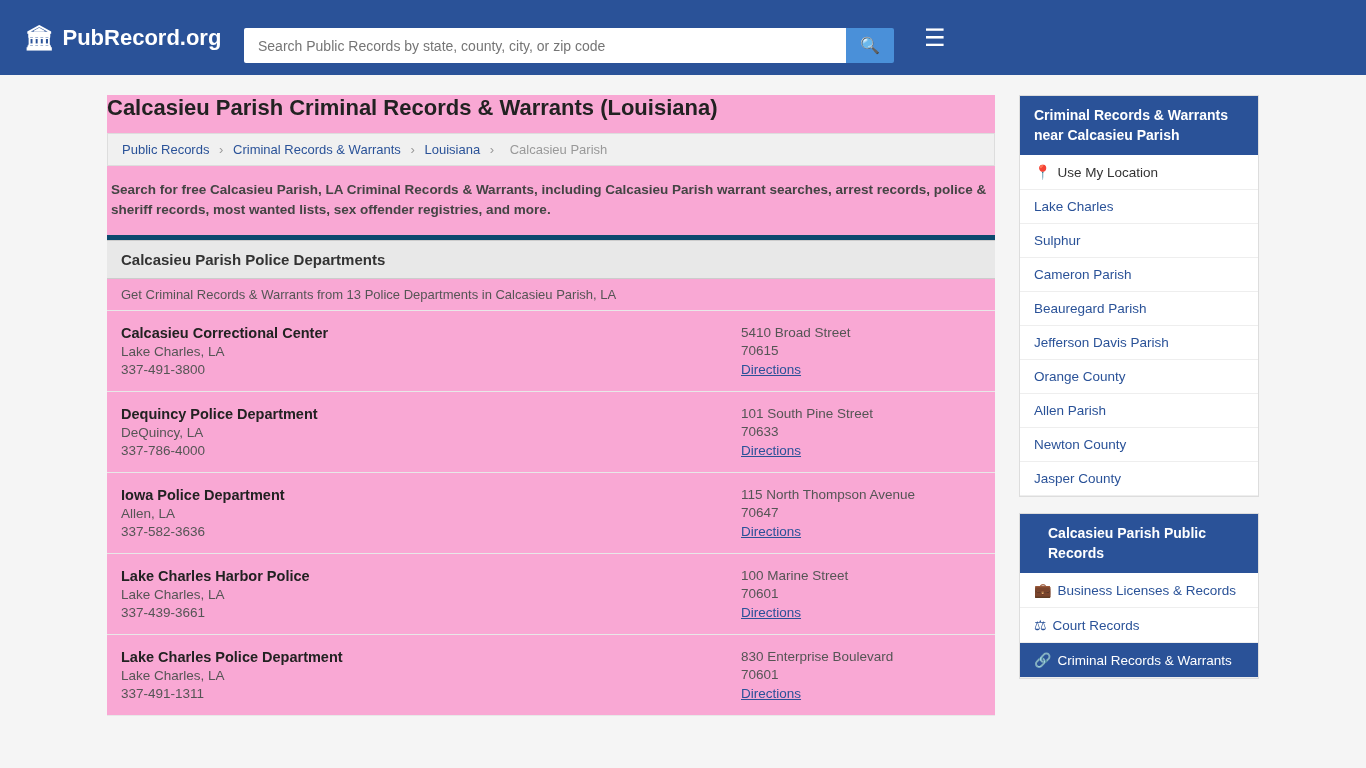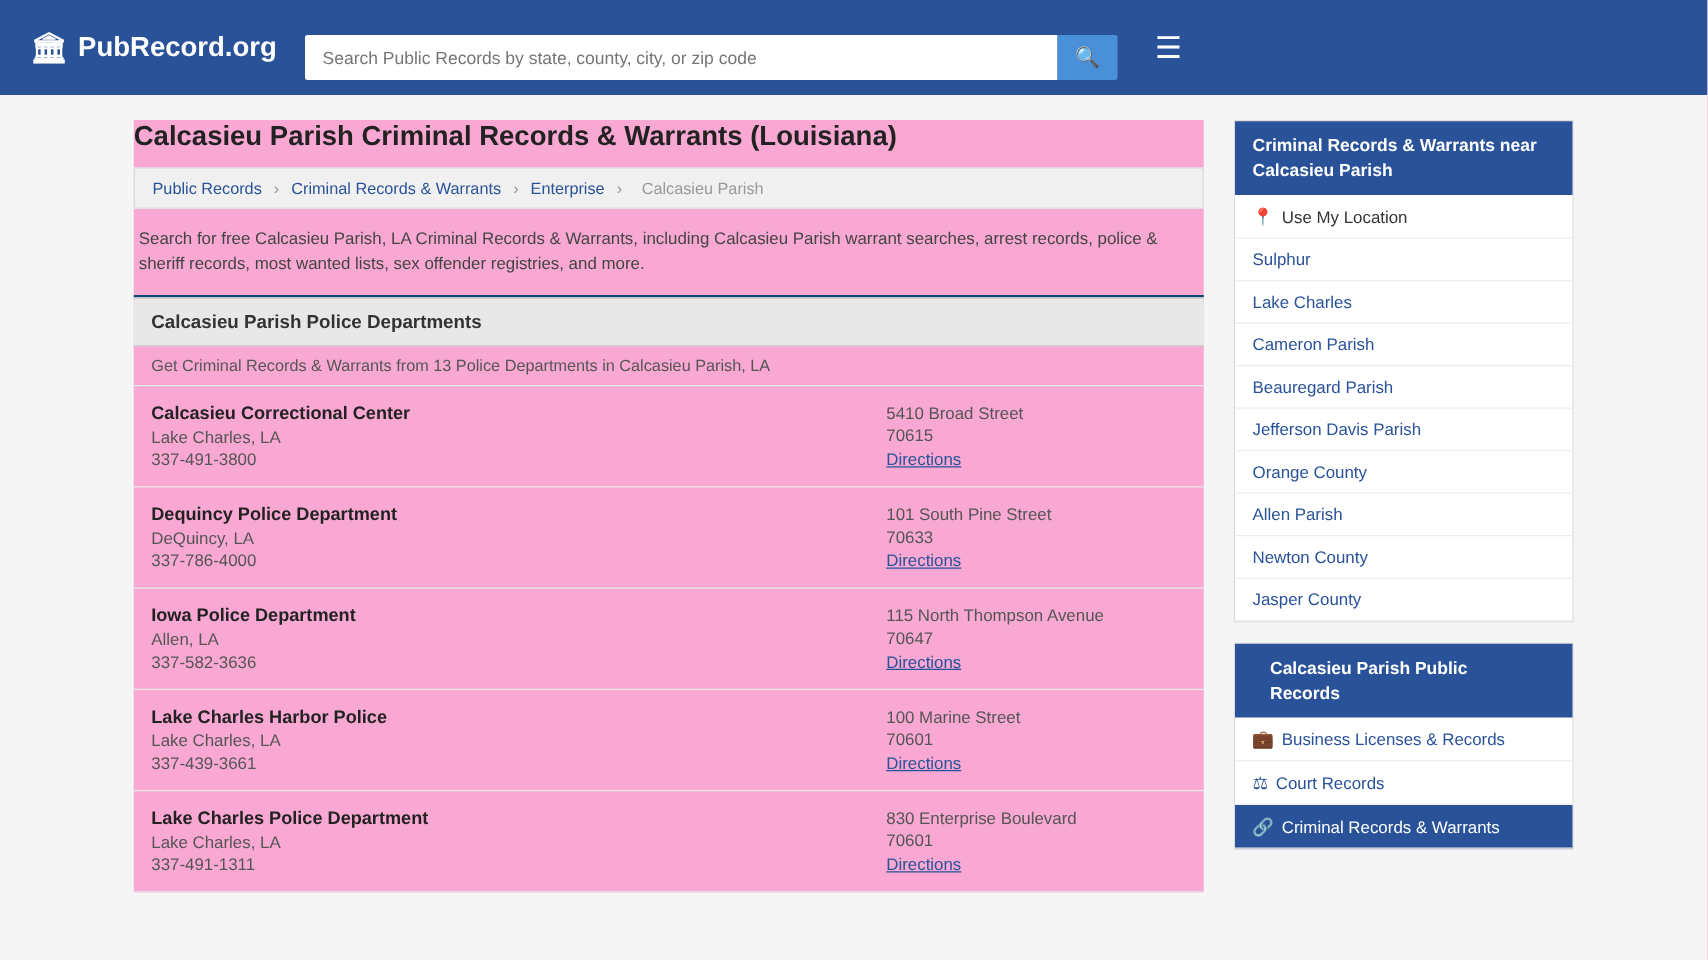--- a/index.html
+++ b/index.html
@@ -63,21 +63,21 @@
       padding: 20px 24px;
       display: flex;
       gap: 24px;
     }
     .content-area {
       flex: 1;
       min-width: 0;
       background: #f9a8d4;
     }
     .sidebar {
-      width: 272px;
+      width: 240px;
       flex-shrink: 0;
     }
 
     
     .page-title {
       font-size: 22px;
       font-weight: bold;
       color: #222;
       margin-bottom: 12px;
     }
@@ -99,22 +99,23 @@
       margin: 0 6px;
       color: #999;
     }
 
     
     .description {
       padding: 0 4px 14px 4px;
       font-size: 13.5px;
       color: #444;
       line-height: 1.5;
-      border-bottom: 2px solid #0c4a6e;
+      border-bottom: 5px solid #0c4a6e;
       margin-bottom: 0;
+      font-weight: bold;
     }
 
     
     .section-header {
       background: #e8e8e8;
       padding: 10px 14px;
       font-weight: bold;
       font-size: 15px;
       border-top: 1px solid #ccc;
       border-bottom: 1px solid #ccc;
@@ -233,21 +234,21 @@
 <div class="main-container">
 
   <div class="content-area">
     <h1 class="page-title">Calcasieu Parish Criminal Records &amp; Warrants (Louisiana)</h1>
 
     <div class="breadcrumb">
       <a href="#">Public Records</a>
       <span>›</span>
       <a href="#">Criminal Records &amp; Warrants</a>
       <span>›</span>
-      <a href="#">Enterprise</a>
+      <a href="#">Louisiana</a>
       <span>›</span>
       <span>Calcasieu Parish</span>
     </div>
 
     <div class="description">Search for free Calcasieu Parish, LA Criminal Records &amp; Warrants, including Calcasieu Parish warrant searches, arrest records, police &amp; sheriff records, most wanted lists, sex offender registries, and more.</div>
 
     <div class="section-header">Calcasieu Parish Police Departments</div>
     <div class="section-sub">Get Criminal Records &amp; Warrants from 13 Police Departments in Calcasieu Parish, LA</div>
 
     <div class="dept-entry">
@@ -318,24 +319,24 @@
 
   <aside class="sidebar">
 
     <div class="sidebar-box">
       <div class="sidebar-header">Criminal Records &amp; Warrants near Calcasieu Parish</div>
       <div class="sidebar-item location">
         <span class="sidebar-icon">📍</span>
         <span>Use My Location</span>
       </div>
       <div class="sidebar-item">
+        <span>Lake Charles</span>
+      </div>
+      <div class="sidebar-item">
         <span>Sulphur</span>
-      </div>
-      <div class="sidebar-item">
-        <span>Lake Charles</span>
       </div>
       <div class="sidebar-item">
         <span>Cameron Parish</span>
       </div>
       <div class="sidebar-item">
         <span>Beauregard Parish</span>
       </div>
       <div class="sidebar-item">
         <span>Jefferson Davis Parish</span>
       </div>

